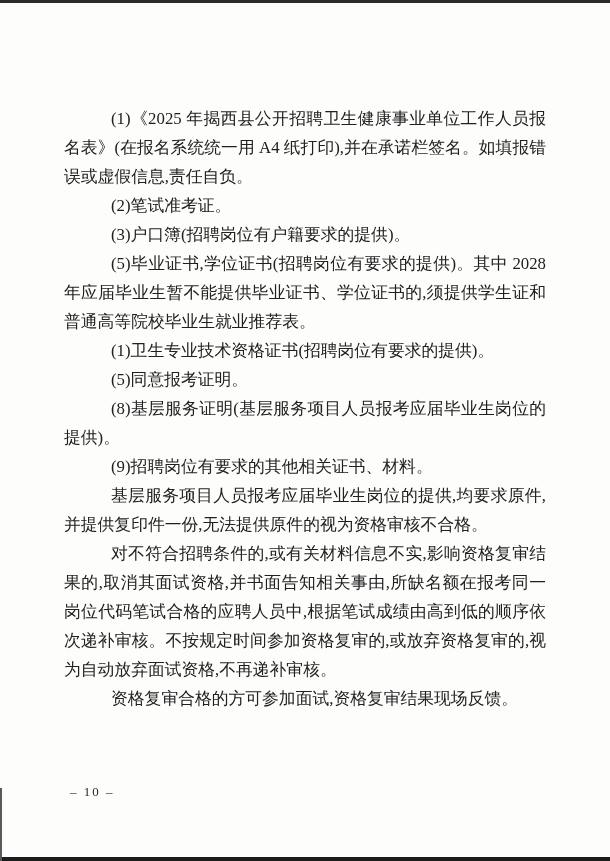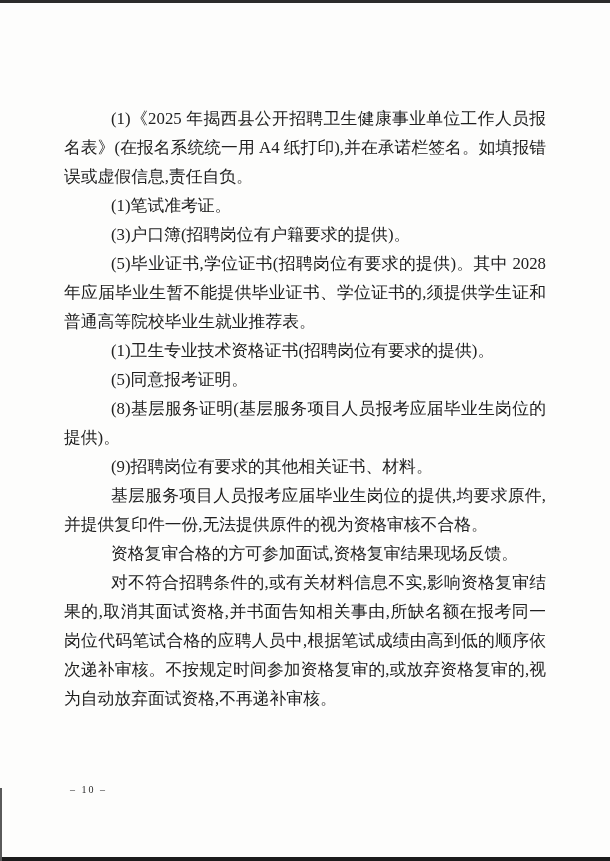--- a/index.html
+++ b/index.html
@@ -35,42 +35,42 @@
     font-size: 16.8px;
     line-height: 29px;
     text-align: justify;
     text-indent: 2.8em;
     word-break: break-all;
   }
   .footer-page-number {
     position: absolute;
     left: 70px;
     top: 784px;
-    font-size: 10px;
+    font-size: 13px;
     letter-spacing: 2px;
     color: #2a2a2a;
     text-align: right;
   }
 </style>
 </head>
 <body>
 
 <div class="page">
   <div class="scan-edge-top"></div>
   <div class="scan-edge-bottom"></div>
   <div class="scan-edge-left"></div>
 
   <div class="content">
     <p class="para">(1)《2025 年揭西县公开招聘卫生健康事业单位工作人员报名表》(在报名系统统一用 A4 纸打印),并在承诺栏签名。如填报错误或虚假信息,责任自负。</p>
-    <p class="para">(1)笔试准考证。</p>
+    <p class="para">(2)笔试准考证。</p>
     <p class="para">(3)户口簿(招聘岗位有户籍要求的提供)。</p>
     <p class="para">(5)毕业证书,学位证书(招聘岗位有要求的提供)。其中 2028 年应届毕业生暂不能提供毕业证书、学位证书的,须提供学生证和普通高等院校毕业生就业推荐表。</p>
     <p class="para">(1)卫生专业技术资格证书(招聘岗位有要求的提供)。</p>
     <p class="para">(5)同意报考证明。</p>
     <p class="para">(8)基层服务证明(基层服务项目人员报考应届毕业生岗位的提供)。</p>
     <p class="para">(9)招聘岗位有要求的其他相关证书、材料。</p>
     <p class="para">基层服务项目人员报考应届毕业生岗位的提供,均要求原件,并提供复印件一份,无法提供原件的视为资格审核不合格。</p>
+    <p class="para">对不符合招聘条件的,或有关材料信息不实,影响资格复审结果的,取消其面试资格,并书面告知相关事由,所缺名额在报考同一岗位代码笔试合格的应聘人员中,根据笔试成绩由高到低的顺序依次递补审核。不按规定时间参加资格复审的,或放弃资格复审的,视为自动放弃面试资格,不再递补审核。</p>
     <p class="para">资格复审合格的方可参加面试,资格复审结果现场反馈。</p>
-    <p class="para">对不符合招聘条件的,或有关材料信息不实,影响资格复审结果的,取消其面试资格,并书面告知相关事由,所缺名额在报考同一岗位代码笔试合格的应聘人员中,根据笔试成绩由高到低的顺序依次递补审核。不按规定时间参加资格复审的,或放弃资格复审的,视为自动放弃面试资格,不再递补审核。</p>
   </div>
 
   <div class="footer-page-number">– 10 –</div>
 </div>
 
 </body></html>

